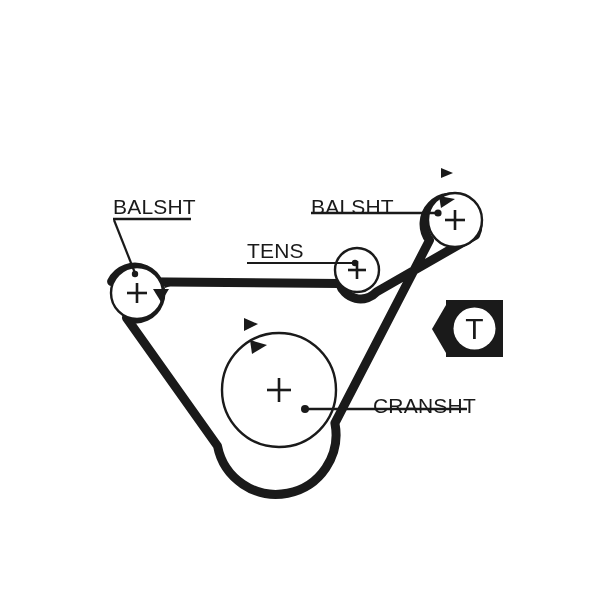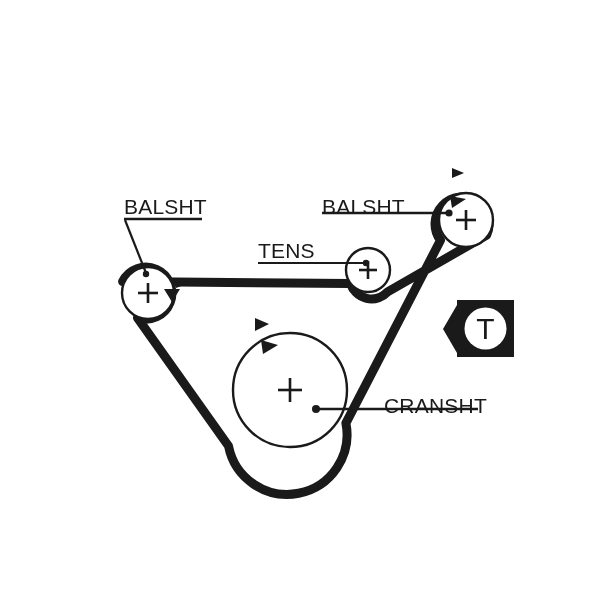--- a/index.html
+++ b/index.html
@@ -10,21 +10,21 @@
   }
   body {
     width: 600px;
     height: 589px;
     position: relative;
     overflow: hidden;
     font-family: "Liberation Sans", sans-serif;
   }
   #diagram-root {
     position: absolute;
-    left: 16px;
+    left: 5px;
     top: 0;
     width: 488px;
     height: 589px;
     text-decoration: underline;
   }
   svg.diagram {
     display: block;
     width: 600px;
     height: 589px;
   }

